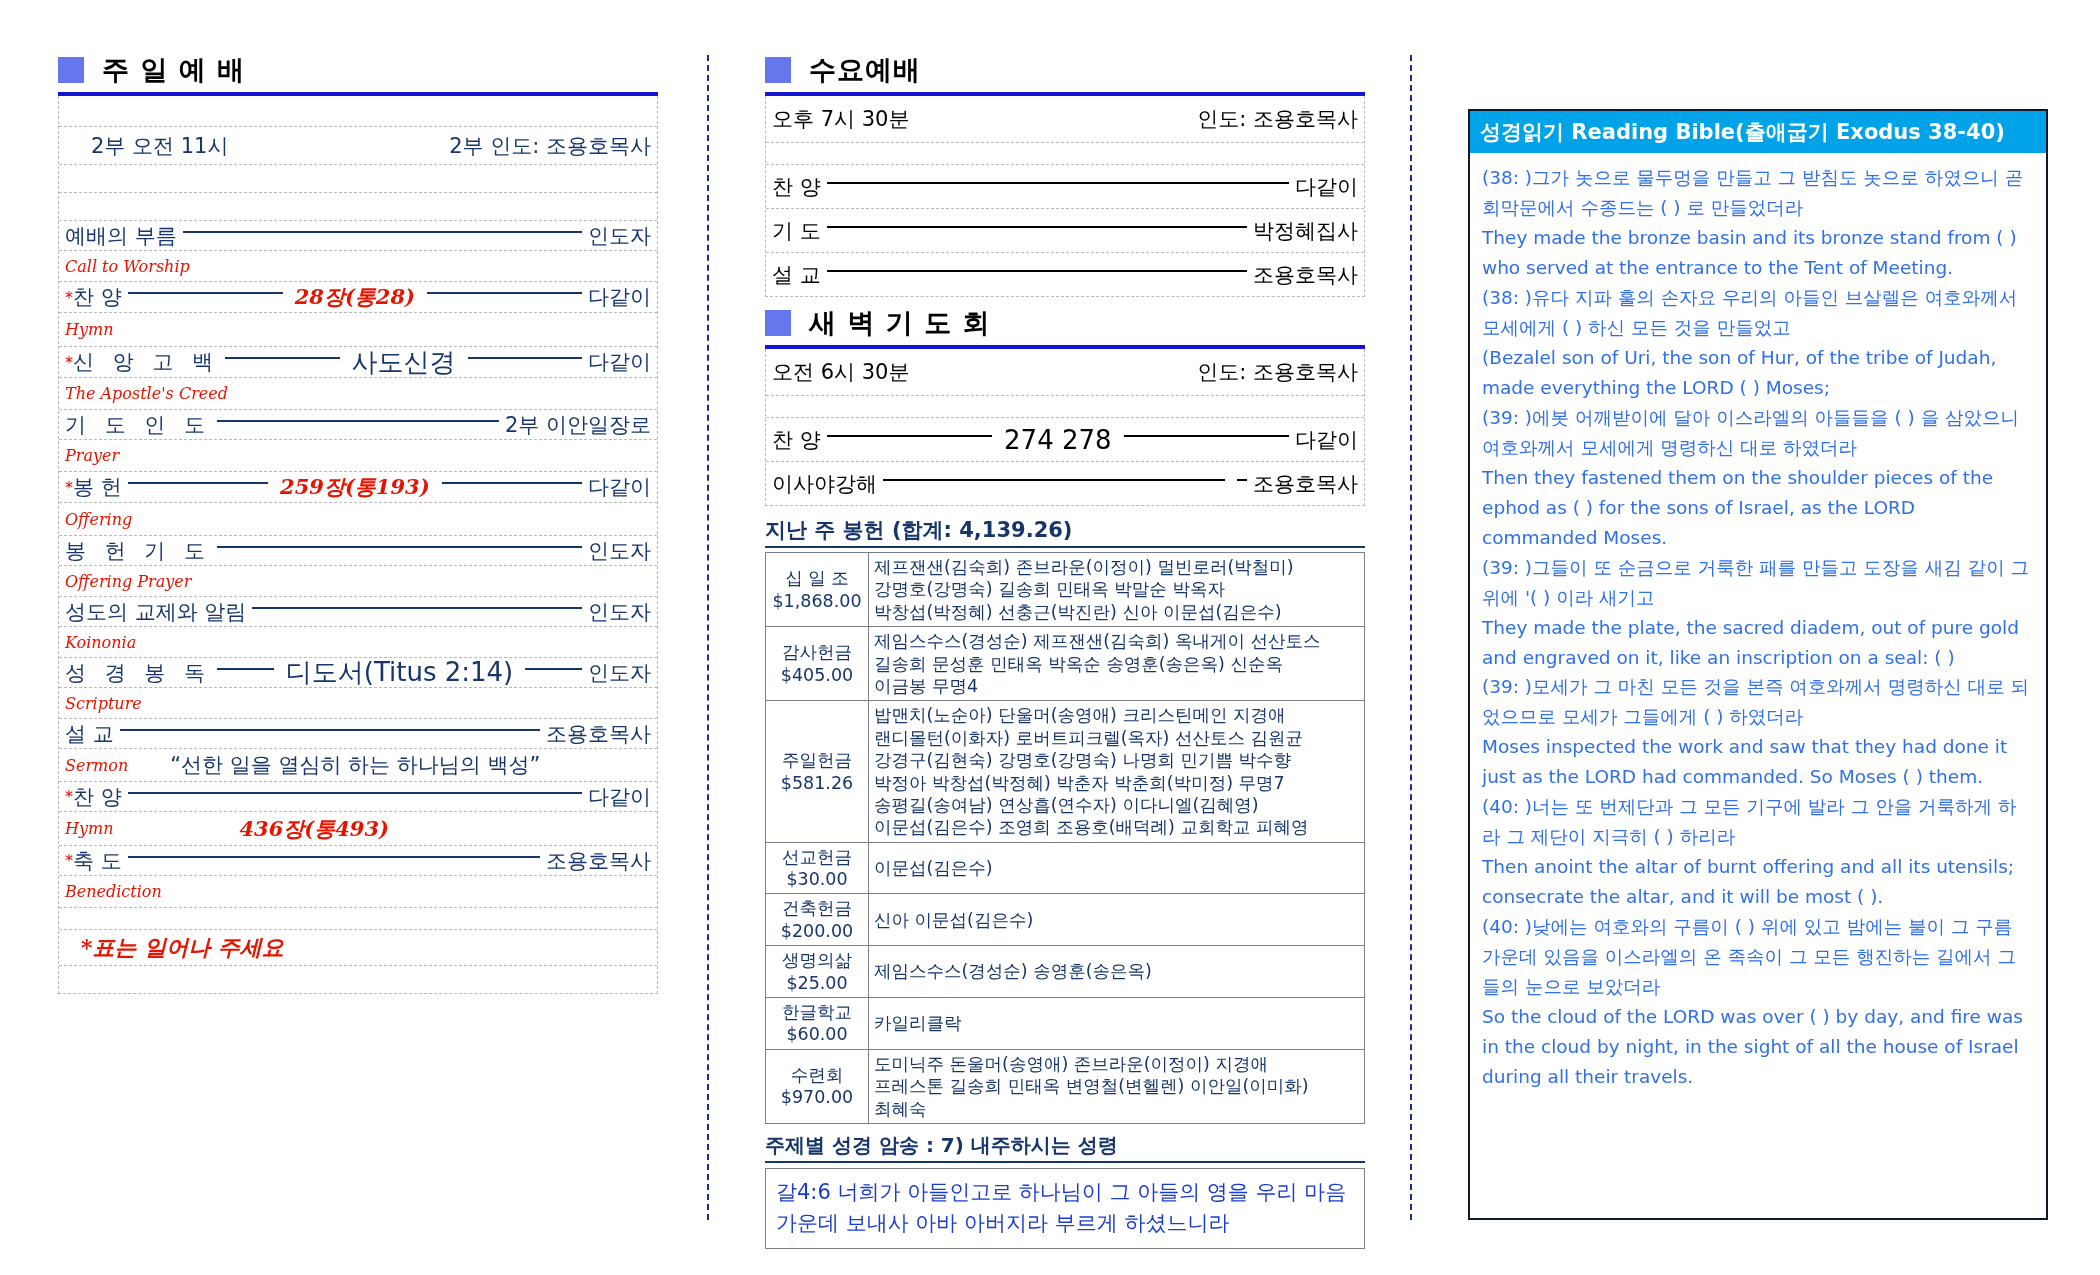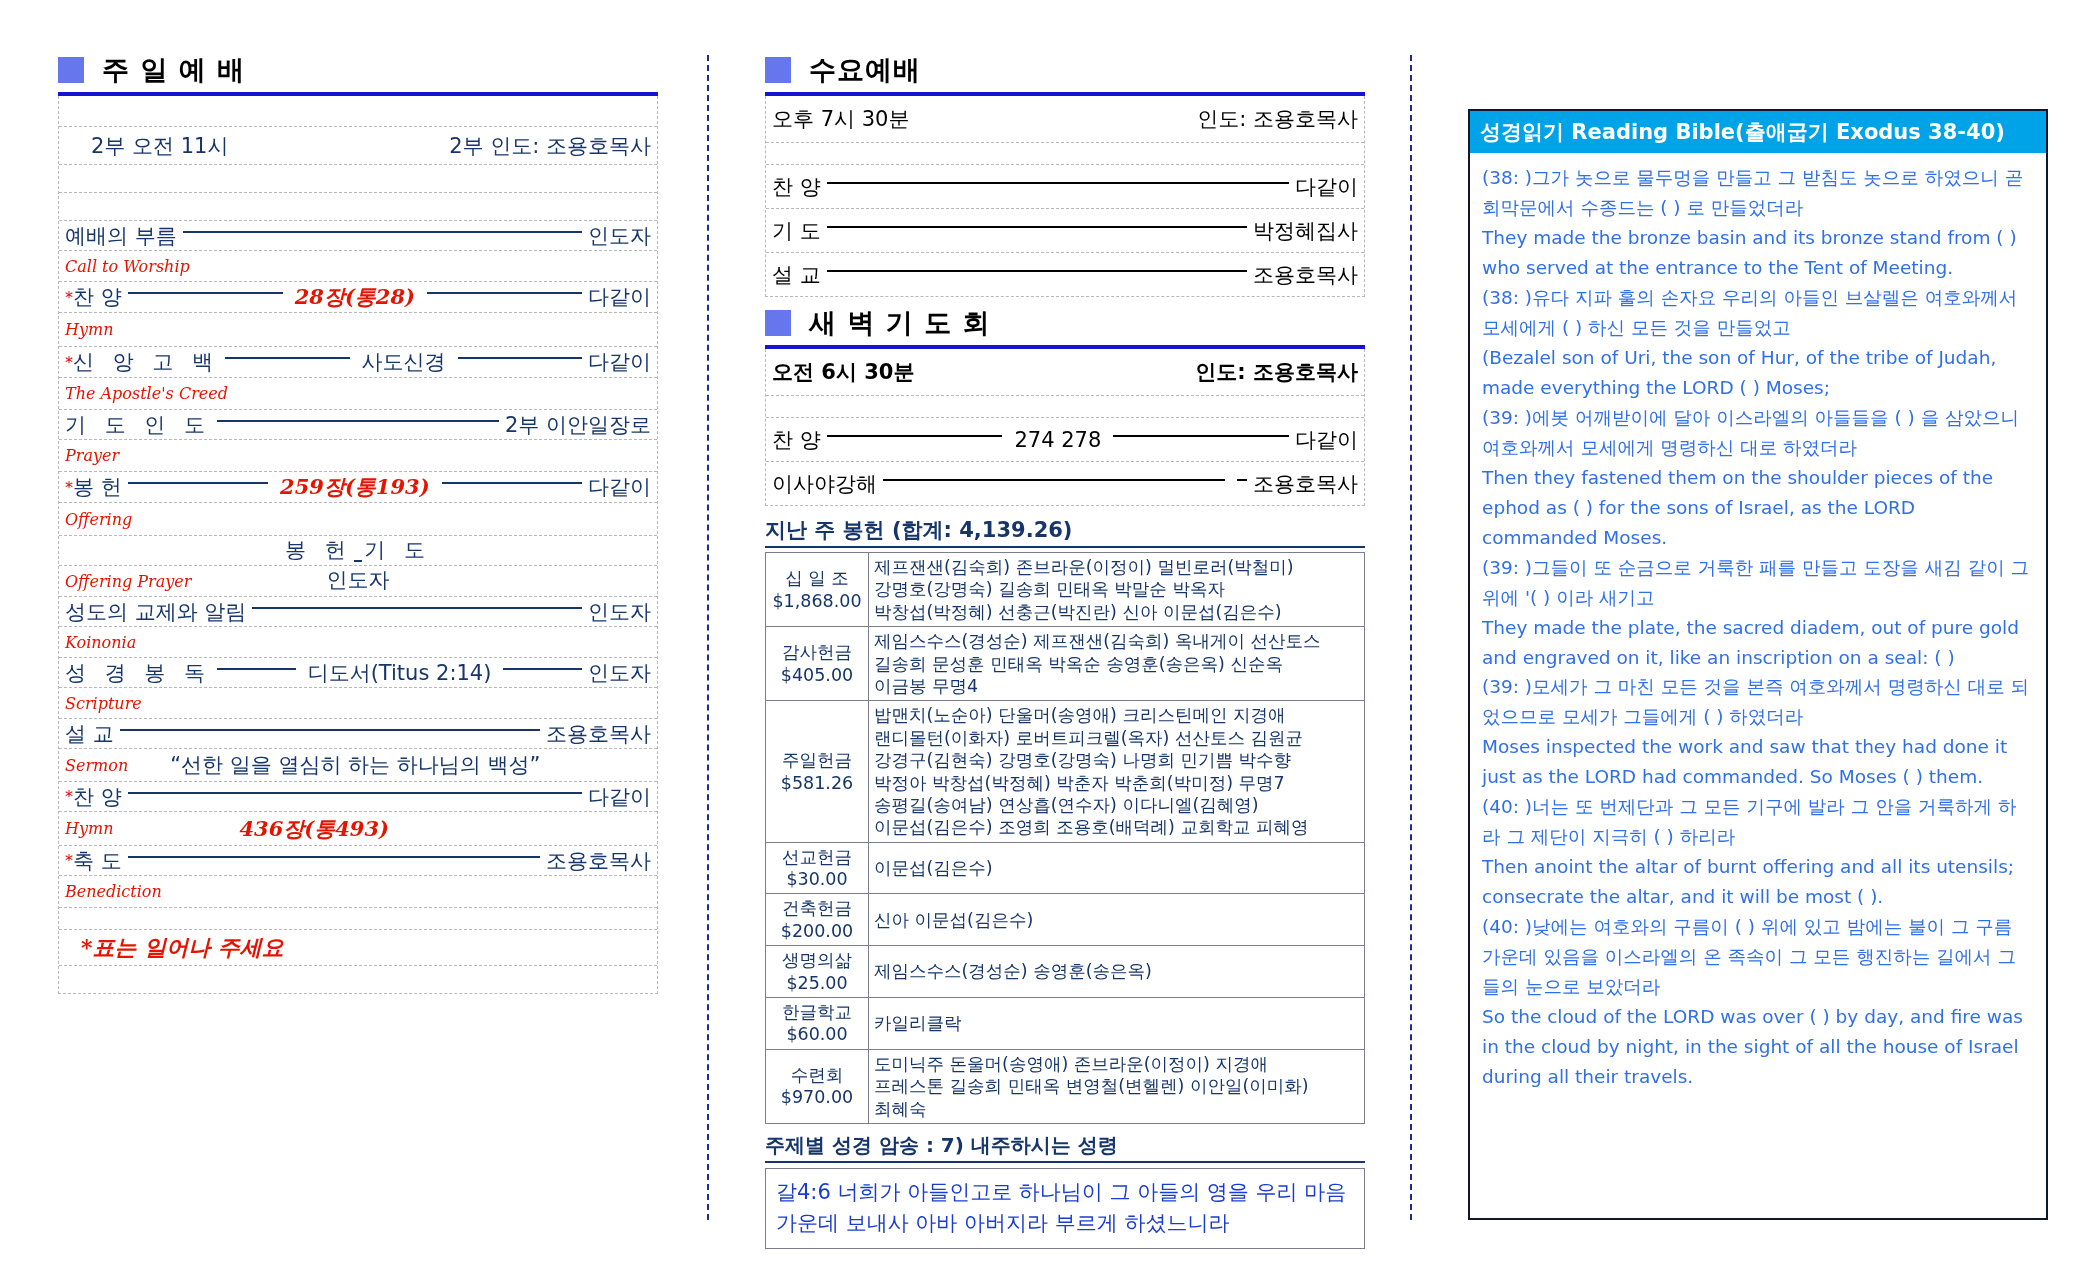--- a/index.html
+++ b/index.html
@@ -77,21 +77,21 @@
 
   .lead {
     flex: 1 1 auto;
     border-bottom: 2px solid #16356b;
     margin: 0 6px;
     position: relative;
     top: -4px;
     min-width: 8px;
   }
   .mid-val {
-    font-size: 21px;
+    font-size: 26px;
     color: #16356b;
     white-space: nowrap;
     padding: 0 6px;
   }
   .mid-val.red {
     color: #e51400;
     font-family: "DejaVu Serif", "Liberation Serif", serif;
     font-style: italic;
     font-weight: bold;
     font-size: 21px;
@@ -271,21 +271,21 @@
           <span class="k-label">봉        헌</span>
         <span class="lead"></span>
         <span class="mid-val red">259장(통193)</span>
         <span class="lead"></span>
         <span class="end-val">다같이</span>
       </div>
       <div class="row" style="height:33px;">
         <span class="eng">Offering</span>
       </div>
 
-      <div class="row" style="height:30px;flex-direction:column;">
+      <div class="row" style="height:30px;">
         <span class="k-label sp3">봉 헌 기 도</span>
         <span class="lead"></span>
         <span class="end-val">인도자</span>
       </div>
       <div class="row" style="height:31px;">
         <span class="eng">Offering Prayer</span>
       </div>
 
       <div class="row" style="height:30px;">
         <span class="k-label">성도의 교제와 알림</span>
@@ -378,21 +378,21 @@
       </div>
     </div>
 
     <div class="sec-head" style="margin-top:8px;">
       <div class="sec-sq"></div>
       <div class="sec-title">새 벽 기 도 회</div>
     </div>
     <div class="sec-rule"></div>
 
     <div class="order">
-      <div class="row" style="height:46px; justify-content:space-between;font-weight:bold;">
+      <div class="row" style="height:46px; justify-content:space-between;">
         <span class="k-label blk">오전 6시 30분</span>
         <span class="k-label blk">인도: 조용호목사</span>
       </div>
       <div class="row" style="height:22px;"></div>
 
       <div class="row" style="height:44px;">
         <span class="k-label blk">찬        양</span>
         <span class="lead blk"></span>
         <span class="mid-val" style="color:#000;">274 278</span>
         <span class="lead blk"></span>

